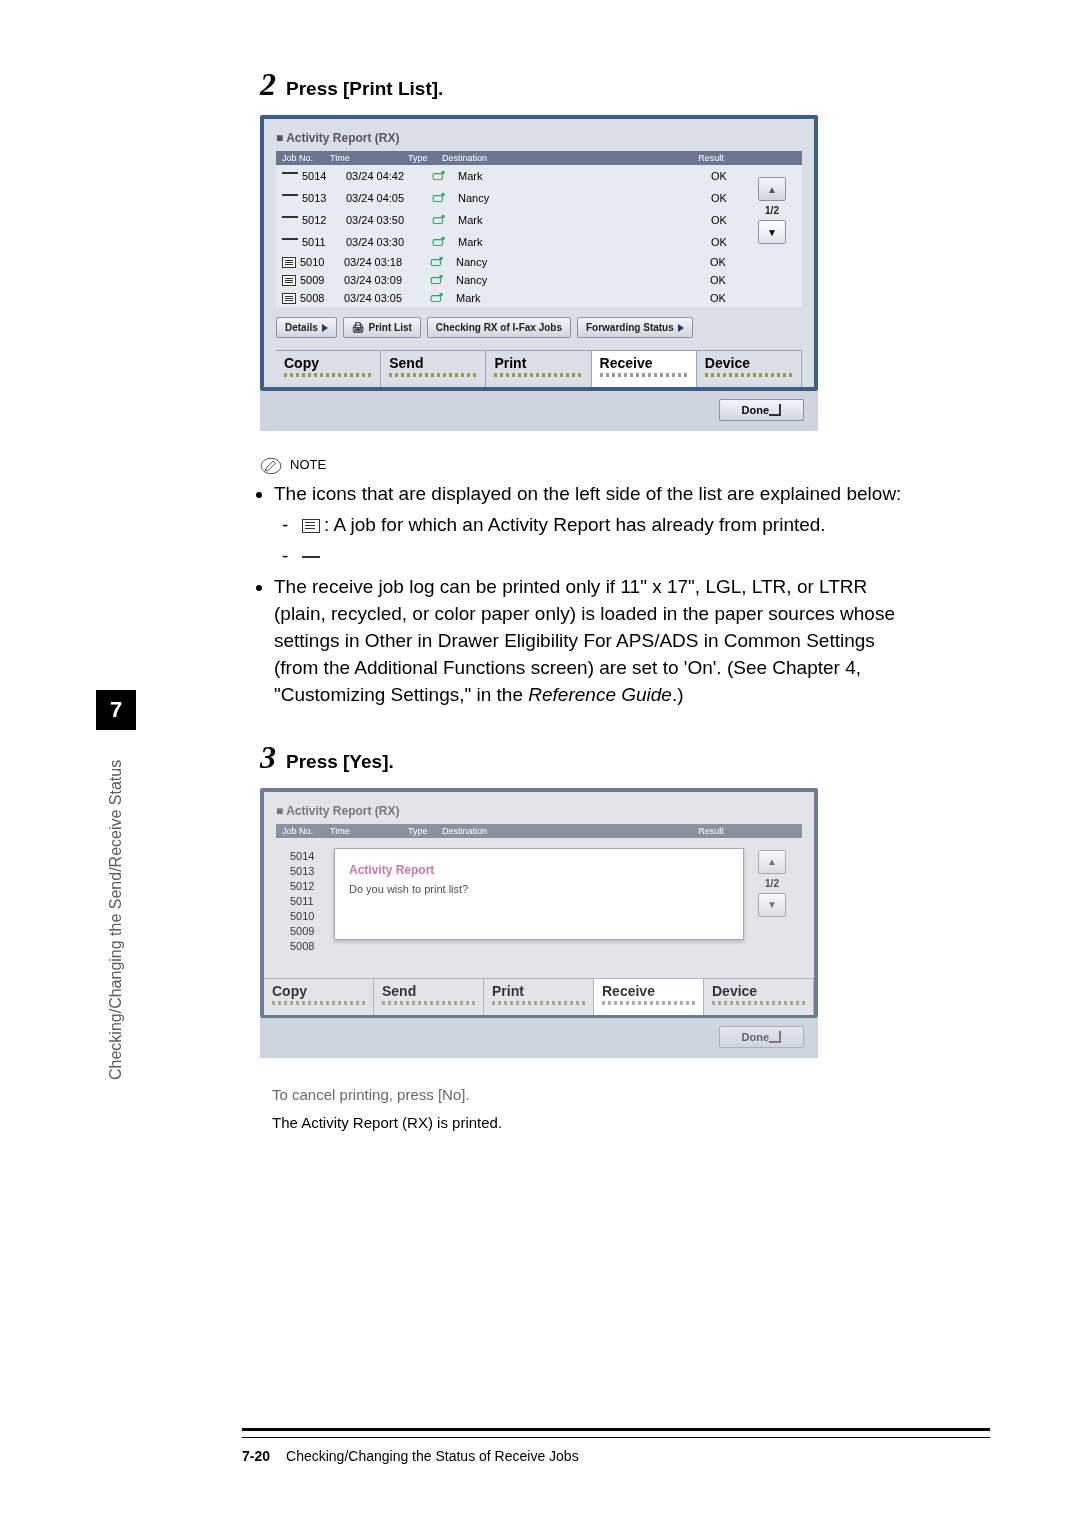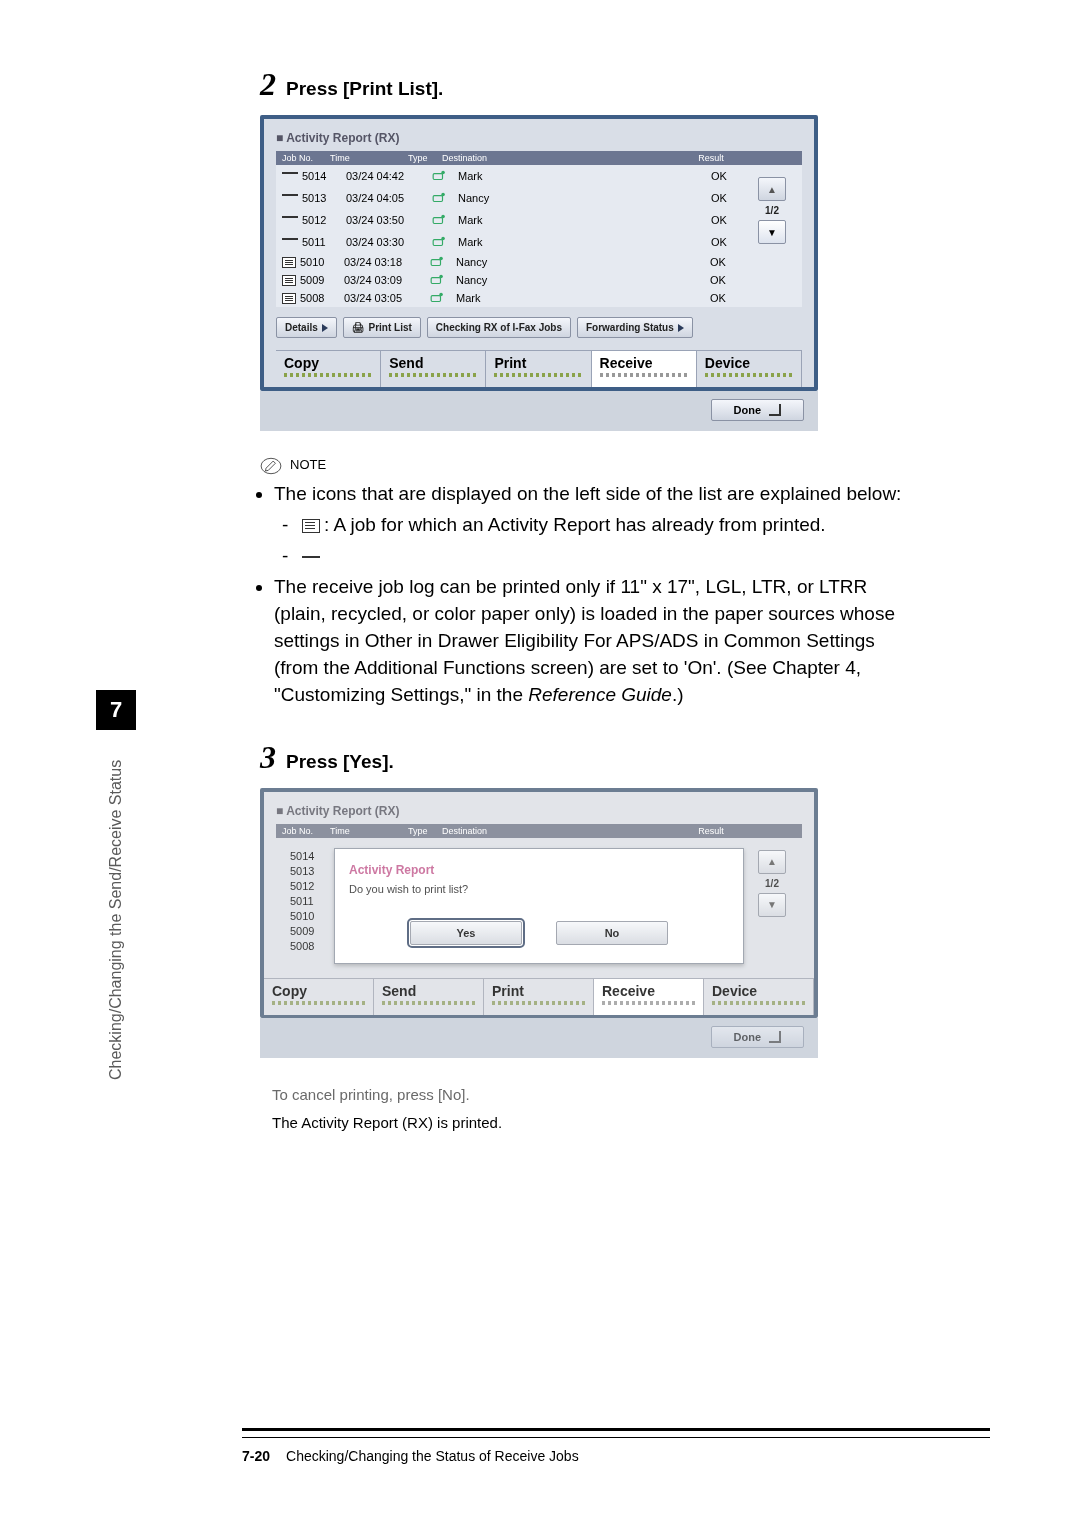--- a/index.html
+++ b/index.html
@@ -37,21 +37,21 @@
   .pager-col{position:absolute;right:28px;top:58px;display:flex;flex-direction:column;align-items:center;gap:4px}
   .pg-btn{width:26px;height:22px;background:linear-gradient(#f4f6fb,#cfd5e0);border:1px solid #8a92a4;border-radius:2px;display:flex;align-items:center;justify-content:center;font-size:10px;color:#555}
   .pg-lbl{font-size:10px;font-weight:bold;color:#222}
   .sys-tabs{display:flex;border-top:1px solid #9aa3b6}
   .sys-tab{flex:1;padding:4px 8px 10px;font-size:14px;border-right:1px solid #9aa3b6;background:#d9dee7}
   .sys-tab.on{background:#ffffff}
   .sys-tab .dots{height:4px;margin-top:2px;background:repeating-linear-gradient(90deg,#8aa24a 0 3px,transparent 3px 6px)}
   .sys-tab.grey .dots{background:repeating-linear-gradient(90deg,#999 0 3px,transparent 3px 6px)}
   .sys-tab .t-label{font-weight:bold}
   .done-row{display:flex;justify-content:flex-end;padding:8px 14px 10px;background:#cfd5de}
-  .done-btn{font-size:11px;font-weight:bold;background:linear-gradient(#f4f6fb,#cfd5e0);border:1px solid #8a92a4;border-radius:2px;padding:4px 22px;display:flex;align-items:flex-end;gap:8px}
+  .done-btn{font-size:11px;font-weight:bold;background:linear-gradient(#f4f6fb,#cfd5e0);border:1px solid #8a92a4;border-radius:2px;padding:4px 22px;display:flex;align-items:flex-end;}
   .done-btn .hook{width:10px;height:10px;border-bottom:2px solid #333;border-right:2px solid #333}
   .shot-wrap{position:relative}
   .note-head{display:flex;align-items:flex-start;gap:8px;font-size:13px;margin:10px 0 6px}
   .note-head svg{width:22px;height:18px}
   .bullets{font-size:19px;line-height:1.42;margin:0 0 30px;padding-left:14px}
   .bullets li{margin:4px 0}
   .sub{list-style:none;padding-left:14px}
   .sub li{position:relative;padding-left:10px}
   .sub li::before{content:"-";position:absolute;left:-6px}
   .inline-icon{display:inline-block;vertical-align:middle;margin:0 4px}
@@ -315,24 +315,20 @@
             </div>
           <div>
               <span class="c-icon sheet"></span>
               <span>5008</span>
             </div>
         </div>
 
         <div class="modal">
           <div class="modal-title">Activity Report</div>
           <div class="modal-msg">Do you wish to print list?</div>
-          <div class="modal-btns">
-            <div class="m-btn yes">Yes</div>
-            <div class="m-btn">No</div>
-          </div>
         </div>
 
         <div class="pager-col">
           <div class="pg-btn">▲</div>
           <div class="pg-lbl">1/2</div>
           <div class="pg-btn">▼</div>
         </div>
 
         <div style="position:absolute;left:12px;bottom:12px" class="ui-btn">
             <span>Details</span>

